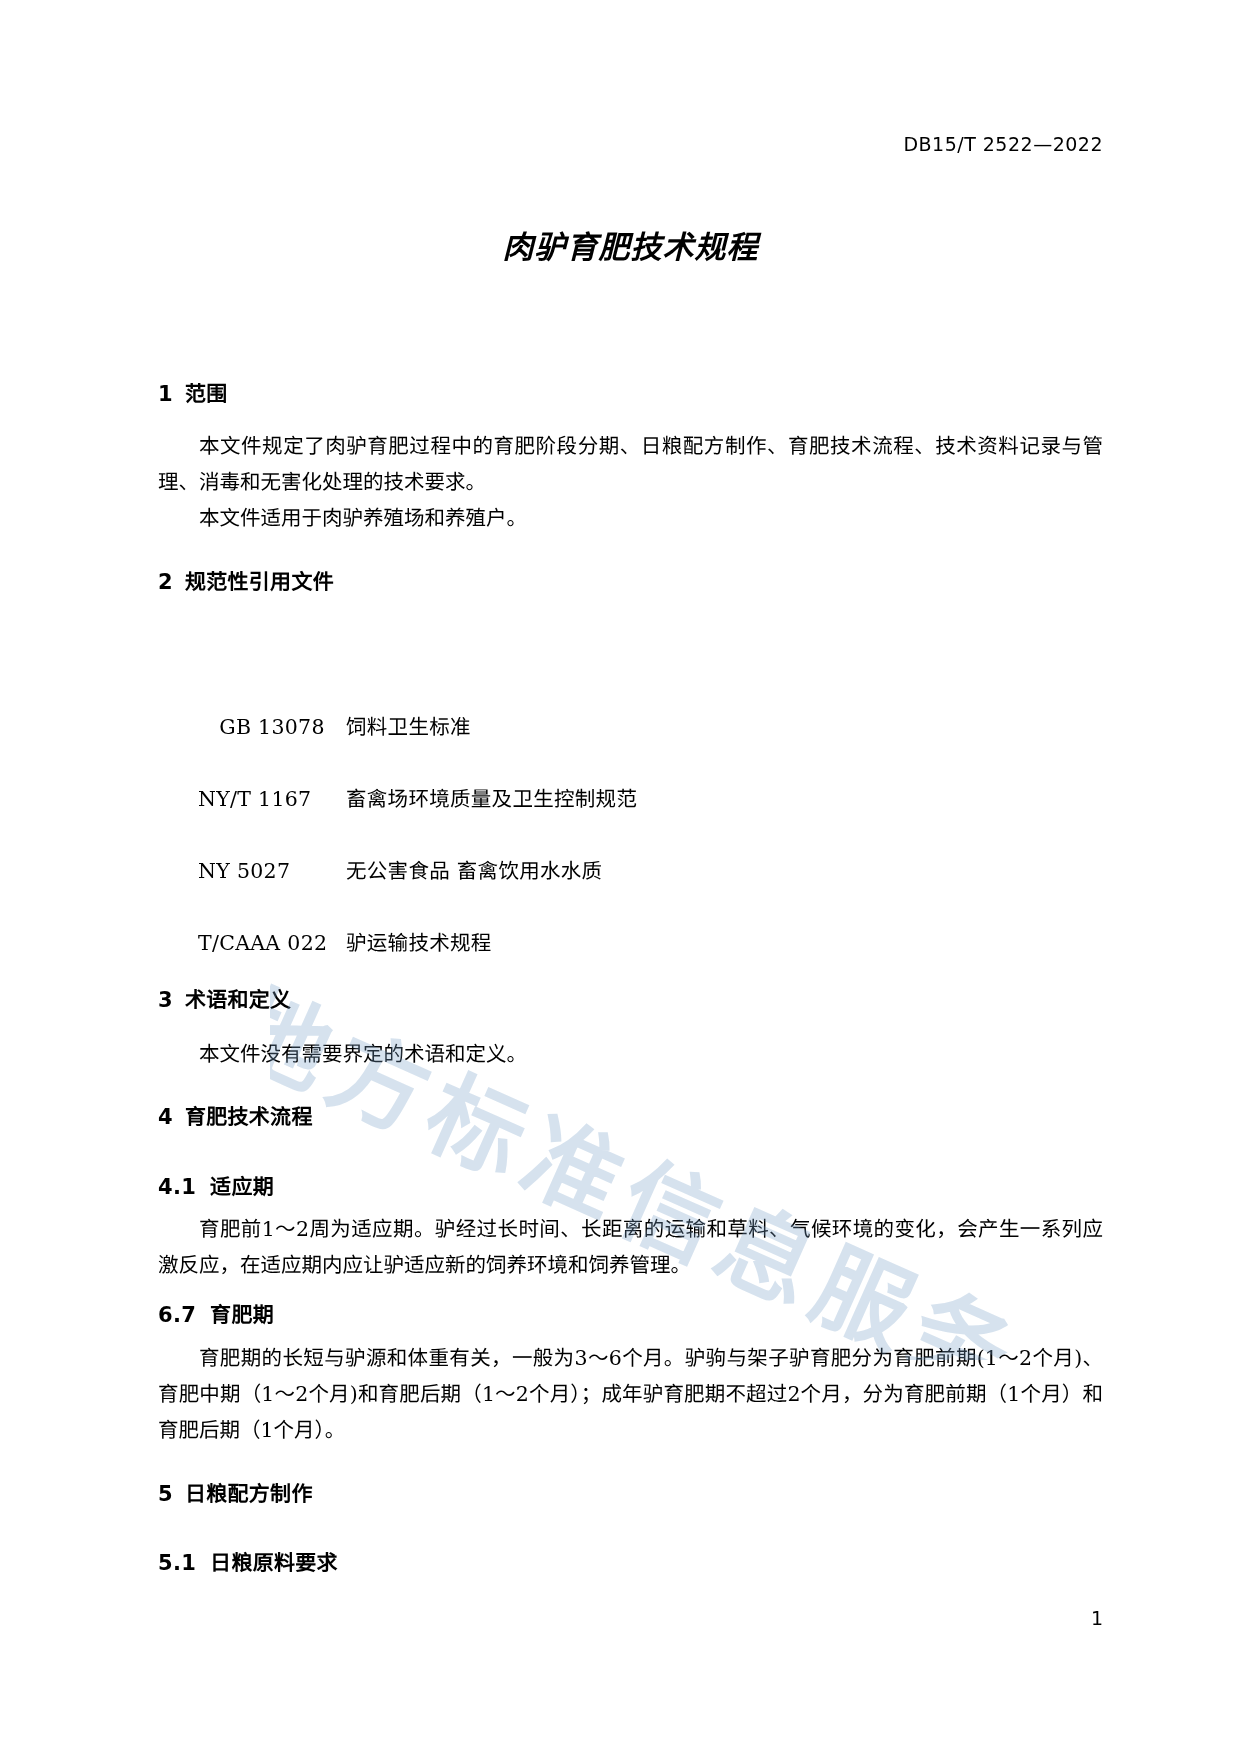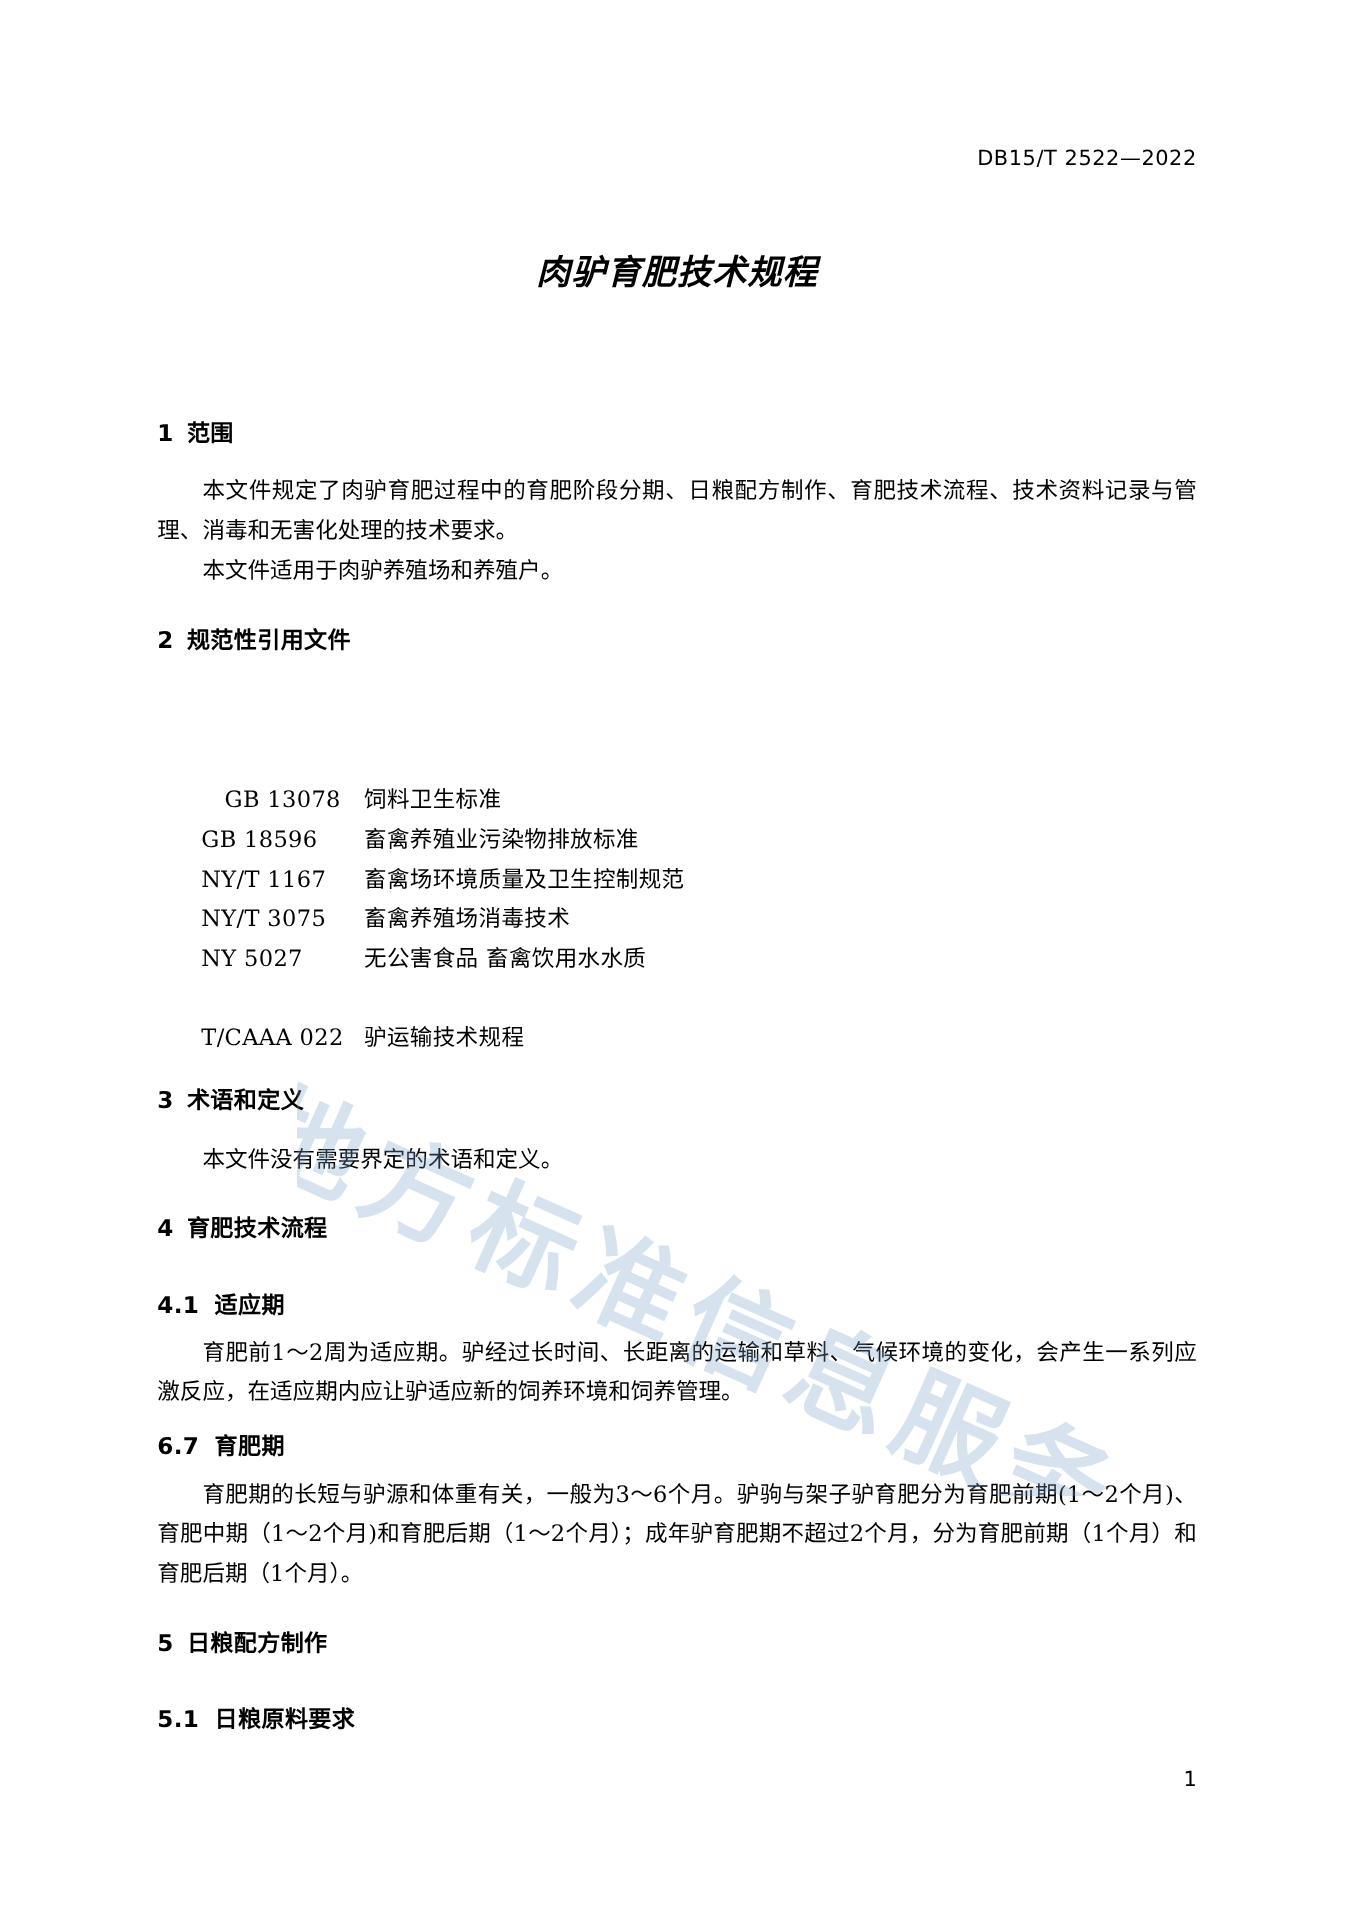--- a/index.html
+++ b/index.html
@@ -12,21 +12,21 @@
     width: 1241px;
     height: 1754px;
     margin: 0 auto;
     background: #ffffff;
     overflow: hidden;
     font-family: "DejaVu Serif", "Liberation Serif", serif;
     color: #000000;
   }
   .content {
     position: absolute;
-    left: 143px;
+    left: 158px;
     top: 0;
     width: 945px;
     height: 1754px;
   }
   
   .doc-header {
     position: absolute;
     top: 133px;
     right: 0;
     font-family: "DejaVu Sans", "Liberation Sans", sans-serif;
@@ -141,28 +141,22 @@
     <div class="para" style="top:500px;">本文件适用于肉驴养殖场和养殖户。</div>
     <div class="para" style="top:428px;">本文件规定了肉驴育肥过程中的育肥阶段分期、日粮配方制作、育肥技术流程、技术资料记录与管理、消毒和无害化处理的技术要求。</div>
 
     <div class="heading" style="top:565px;">
       <span class="num">2</span><span>规范性引用文件</span>
     </div>
 
     <div class="ref-item" style="top:709px;text-align:center;">
       <span class="code">GB 13078</span><span class="name">饲料卫生标准</span>
     </div>
-    <div class="ref-item" style="top:745px;">
-      <span class="code">GB 18596</span><span class="name">畜禽养殖业污染物排放标准</span>
-    </div>
     <div class="ref-item" style="top:781px;">
       <span class="code">NY/T 1167</span><span class="name">畜禽场环境质量及卫生控制规范</span>
-    </div>
-    <div class="ref-item" style="top:817px;">
-      <span class="code">NY/T 3075</span><span class="name">畜禽养殖场消毒技术</span>
     </div>
     <div class="ref-item" style="top:853px;">
       <span class="code">NY 5027</span><span class="name">无公害食品 畜禽饮用水水质</span>
     </div>
     <div class="ref-item" style="top:925px;">
       <span class="code">T/CAAA 022</span><span class="name">驴运输技术规程</span>
     </div>
 
     <div class="heading" style="top:983px;">
       <span class="num">3</span><span>术语和定义</span>

